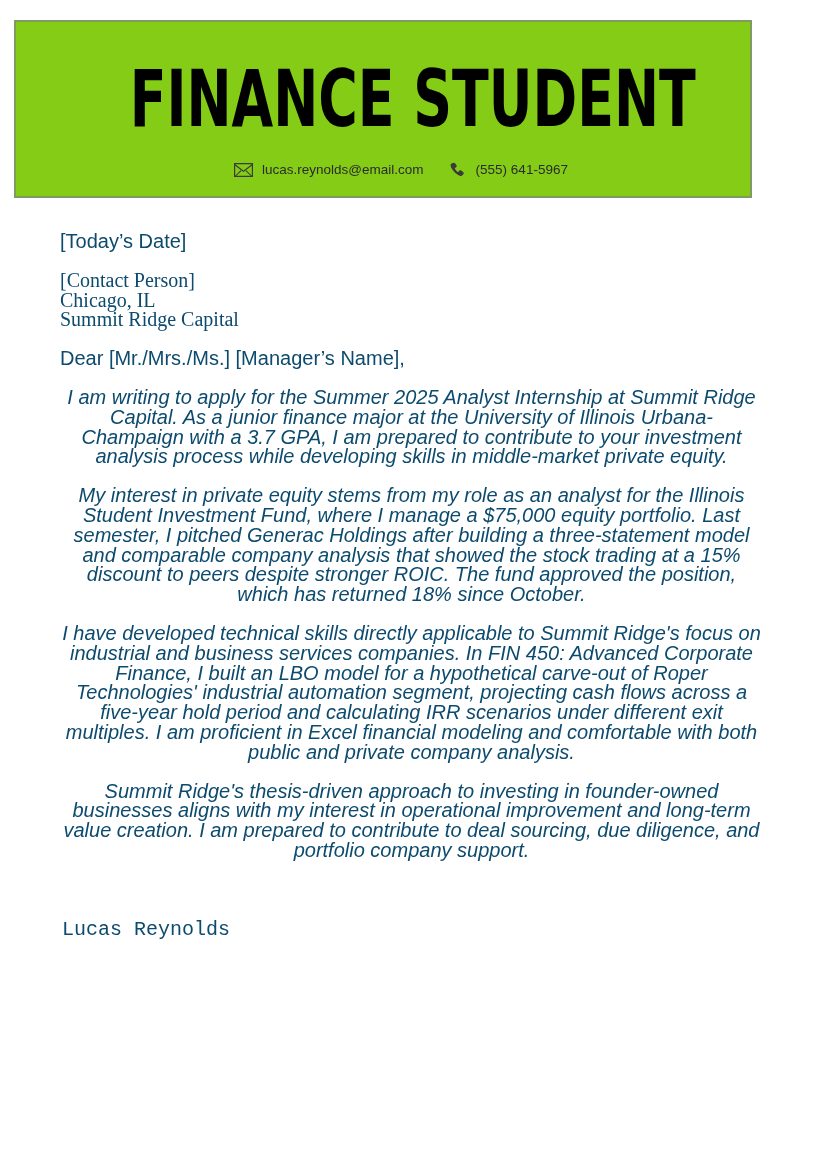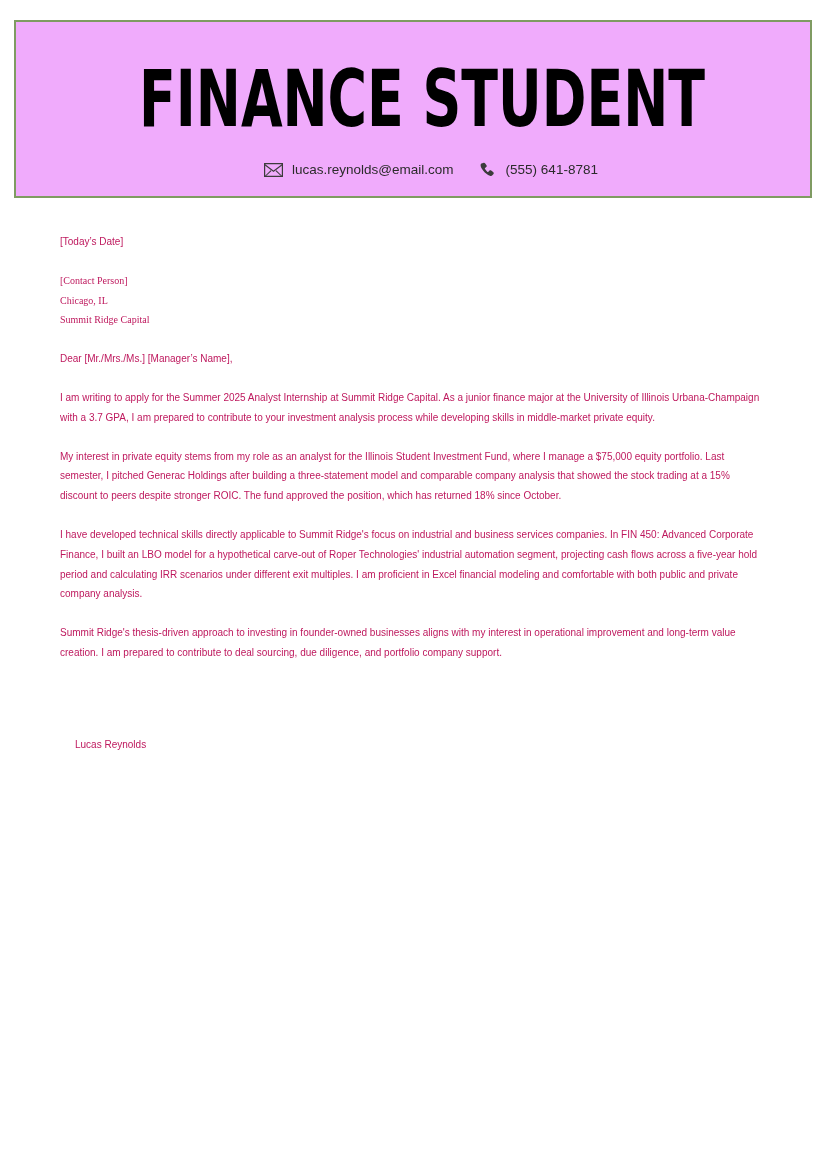--- a/index.html
+++ b/index.html
@@ -14,25 +14,25 @@
     color: #1a1a1a;
     position: relative;
     overflow: hidden;
   }
 
   
   .header-box {
     position: absolute;
     left: 14px;
     top: 20px;
-    width: 798px;
+    width: 738px;
     height: 178px;
     border: 2px solid #7f9b62;
     box-sizing: border-box;
-    background: #f0abfc;
+    background: #84cc16;
   }
 
   .name-title {
     position: absolute;
     left: 0;
     right: 0;
     top: 38px;
     text-align: center;
     font-family: "DejaVu Sans", sans-serif;
     font-weight: 700;
@@ -79,36 +79,37 @@
   }
   .contact-icon svg { display: block; }
   .contact-text { display: inline-block; }
 
   
   .letter {
     position: absolute;
     left: 60px;
     top: 232px;
     width: 707px;
-    font-size: 10px;
+    font-size: 20px;
     line-height: 19.8px;
-    color: #be185d;
+    color: #0c4a6e;
   }
   .block {
     margin: 0 0 19px 0;
   }
   .block p { margin: 0; }
 
   .para {
     margin: 0 4px 19px 0;
-    text-align: left;
+    text-align: center;
+    font-style: italic;
   }
   .spacer-sig { height: 38px; }
   .sig-close { margin: 0 0 24px 0; }
-  .sig-name { margin: 15px; }
+  .sig-name { margin: 2px; font-family: Liberation Mono, monospace; }
   .addr-line { display: block; font-family: Liberation Serif, serif; }
 </style>
 </head>
 <body>
 
 <div class="header-box">
 
   <div class="name-title">FINANCE STUDENT</div>
 
   <div class="contact-row">
@@ -124,21 +125,21 @@
       </span>
       <span class="contact-text">lucas.reynolds@email.com</span>
     </div>
 
     <div class="contact-item">
       <span class="contact-icon">
         <svg width="16" height="16" viewBox="0 0 16 16" fill="currentColor" aria-hidden="true">
           <path d="M4.2 1.0c0.7-0.5 1.5-0.3 2.0 0.4l1.3 1.9c0.4 0.6 0.3 1.4-0.3 1.8L6.1 5.9c-0.3 0.2-0.4 0.6-0.2 0.9 0.5 1.0 1.4 2.2 2.6 3.1 0.3 0.2 0.7 0.2 0.9-0.1l0.9-1.0c0.5-0.5 1.3-0.6 1.9-0.2l1.9 1.3c0.7 0.5 0.9 1.4 0.4 2.0l-0.9 1.2c-0.6 0.8-1.7 1.1-2.7 0.7C8.5 12.9 6.2 11.2 4.3 8.8 2.7 6.8 1.8 4.9 1.6 3.5 1.5 2.7 1.8 2.0 2.4 1.6Z"></path>
         </svg>
       </span>
-      <span class="contact-text">(555) 641-8781</span>
+      <span class="contact-text">(555) 641-5967</span>
     </div>
 
 
   </div>
 </div>
 
 <div class="letter">
 
   <div class="block">
     <p>[Today’s Date]</p>

